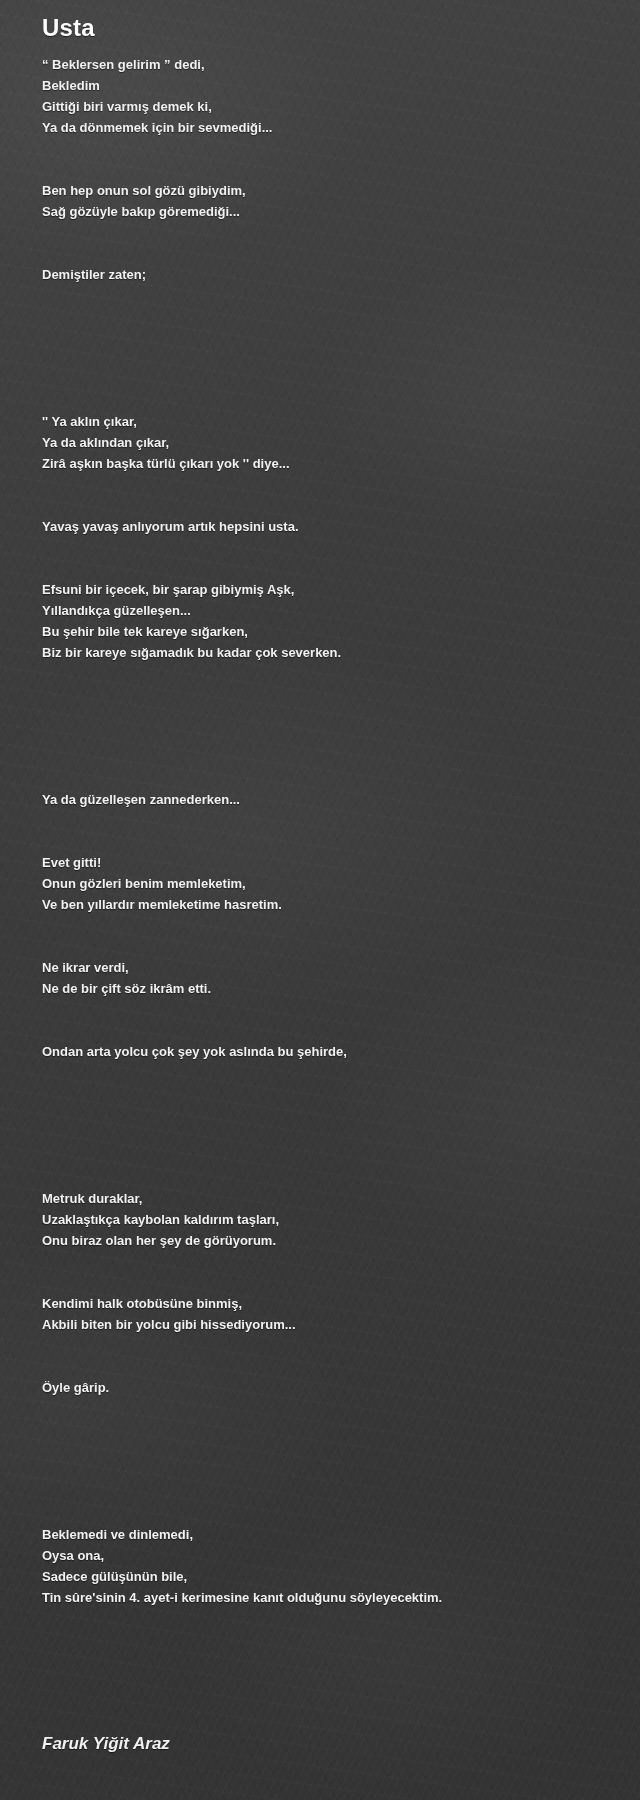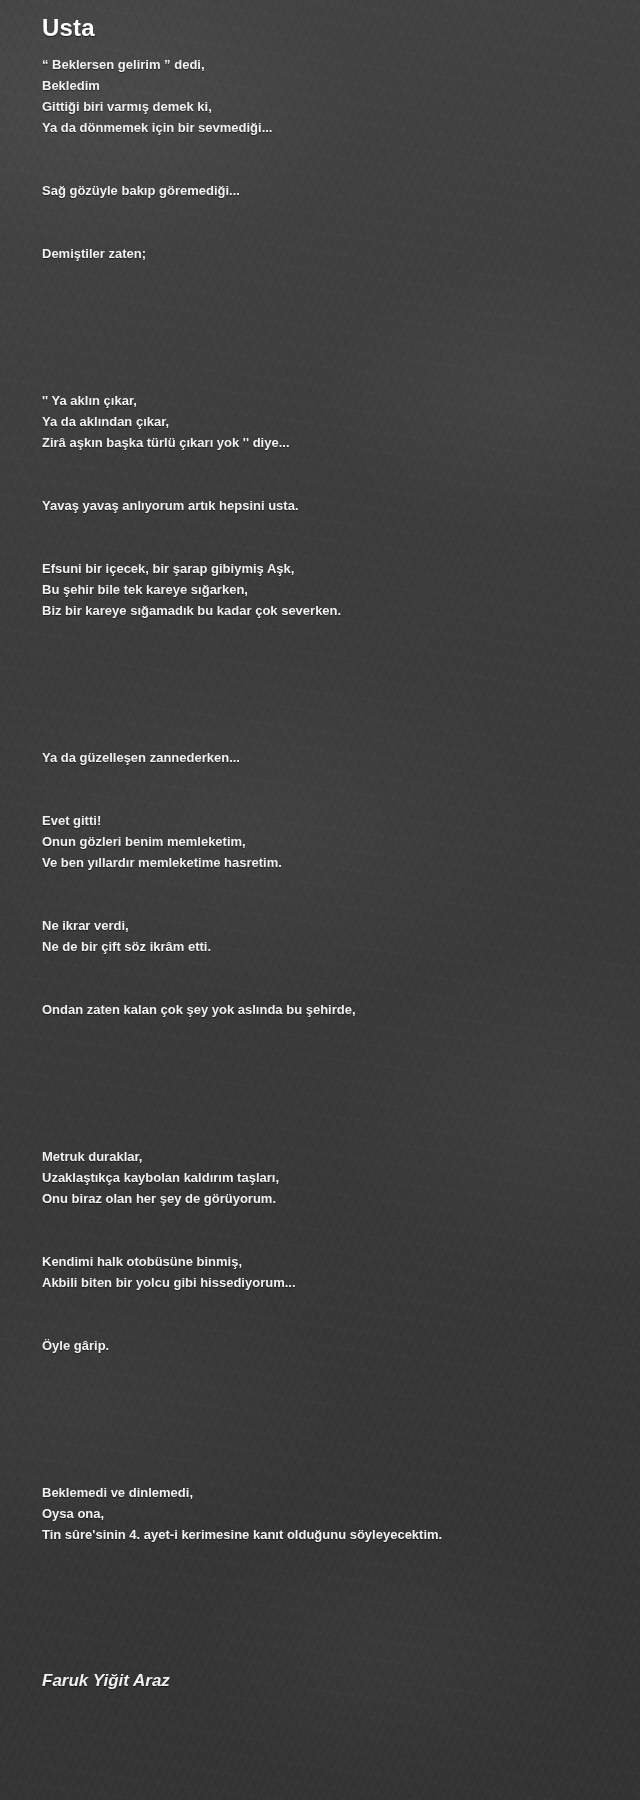--- a/index.html
+++ b/index.html
@@ -94,20 +94,21 @@
     <div class="stanza">
       <div class="line">“ Beklersen gelirim ” dedi,</div>
       <div class="line">Bekledim</div>
       <div class="line">Gittiği biri varmış demek ki,</div>
       <div class="line">Ya da dönmemek için bir sevmediği...</div>
     </div>
 
     <div class="gap-md"></div>
 
     <div class="stanza">
+      <div class="line">Ben hep onun sol gözü gibiydim,</div>
       <div class="line">Sağ gözüyle bakıp göremediği...</div>
     </div>
 
     <div class="gap-md"></div>
 
     <div class="stanza">
       <div class="line">Demiştiler zaten;</div>
     </div>
 
     <div class="gap-xl"></div>
@@ -121,20 +122,21 @@
     <div class="gap-md"></div>
 
     <div class="stanza">
       <div class="line">Yavaş yavaş anlıyorum artık hepsini usta.</div>
     </div>
 
     <div class="gap-md"></div>
 
     <div class="stanza">
       <div class="line">Efsuni bir içecek, bir şarap gibiymiş Aşk,</div>
+      <div class="line">Yıllandıkça güzelleşen...</div>
       <div class="line">Bu şehir bile tek kareye sığarken,</div>
       <div class="line">Biz bir kareye sığamadık bu kadar çok severken.</div>
     </div>
 
     <div class="gap-xl"></div>
 
     <div class="stanza">
       <div class="line">Ya da güzelleşen zannederken...</div>
     </div>
 
@@ -149,21 +151,21 @@
     <div class="gap-md"></div>
 
     <div class="stanza">
       <div class="line">Ne ikrar verdi,</div>
       <div class="line">Ne de bir çift söz ikrâm etti.</div>
     </div>
 
     <div class="gap-md"></div>
 
     <div class="stanza">
-      <div class="line">Ondan zaten kalan çok şey yok aslında bu şehirde,</div>
+      <div class="line">Ondan arta yolcu çok şey yok aslında bu şehirde,</div>
     </div>
 
     <div class="gap-xl"></div>
 
     <div class="stanza">
       <div class="line">Metruk duraklar,</div>
       <div class="line">Uzaklaştıkça kaybolan kaldırım taşları,</div>
       <div class="line">Onu biraz olan her şey de görüyorum.</div>
     </div>
 
@@ -178,20 +180,21 @@
 
     <div class="stanza">
       <div class="line">Öyle gârip.</div>
     </div>
 
     <div class="gap-xl"></div>
 
     <div class="stanza">
       <div class="line">Beklemedi ve dinlemedi,</div>
       <div class="line">Oysa ona,</div>
+      <div class="line">Sadece gülüşünün bile,</div>
       <div class="line">Tin sûre'sinin 4. ayet-i kerimesine kanıt olduğunu söyleyecektim.</div>
     </div>
 
     <div class="gap-xl"></div>
 
     <div class="author">Faruk Yiğit Araz</div>
 
   </div>
 </div>
 

